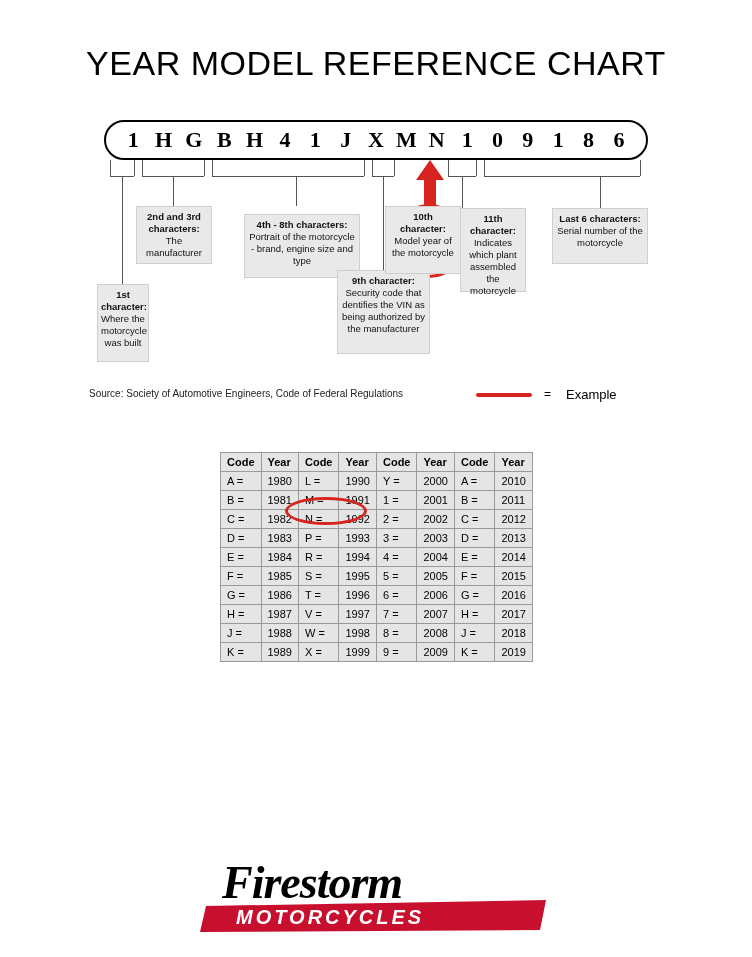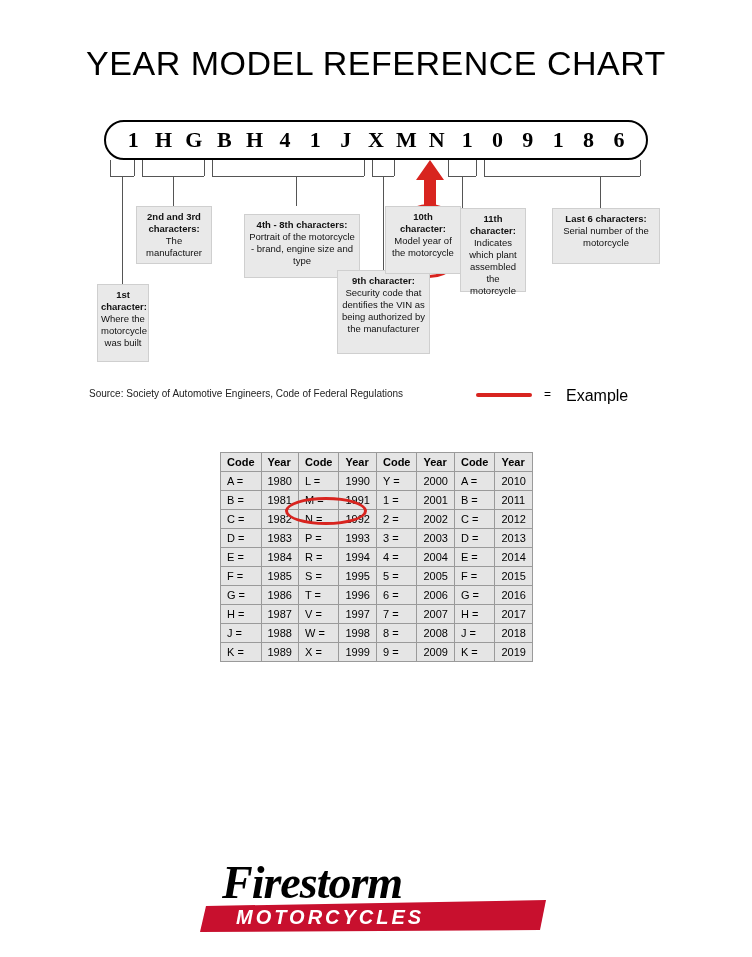--- a/index.html
+++ b/index.html
@@ -88,21 +88,21 @@
     border-radius:2px;
   }
   .legend-eq {
     position:absolute;
     left:544px; top:387px;
     font-size:12px;
   }
   .legend-label {
     position:absolute;
     left:566px; top:387px;
-    font-size:16px;
+    font-size:13px;
   }
 
   
   .code-table {
     position:absolute;
     left:220px; top:452px;
     border-collapse:collapse;
     background:#e5e5e5;
     font-size:11px;
   }
@@ -227,21 +227,21 @@
   <div class="callout" style="left:385px; top:206px; width:76px; height:68px;">
     <span class="hd">10th character:</span>
     <span>Model year of the motorcycle</span>
   </div>
 
   <div class="callout" style="left:460px; top:208px; width:66px; height:84px;">
     <span class="hd">11th character:</span>
     <span>Indicates which plant assembled the motorcycle</span>
   </div>
 
-  <div class="callout" style="left:552px; top:208px; width:108px; height:56px;">
+  <div class="callout" style="left:552px; top:208px; width:96px; height:56px;">
     <span class="hd">Last 6 characters:</span>
     <span>Serial number of the motorcycle</span>
   </div>
 
   <div class="source">Source:  Society of Automotive Engineers, Code of Federal Regulations</div>
   <div class="legend-line"></div>
   <div class="legend-eq">=</div>
   <div class="legend-label">Example</div>
 
   <table class="code-table">

